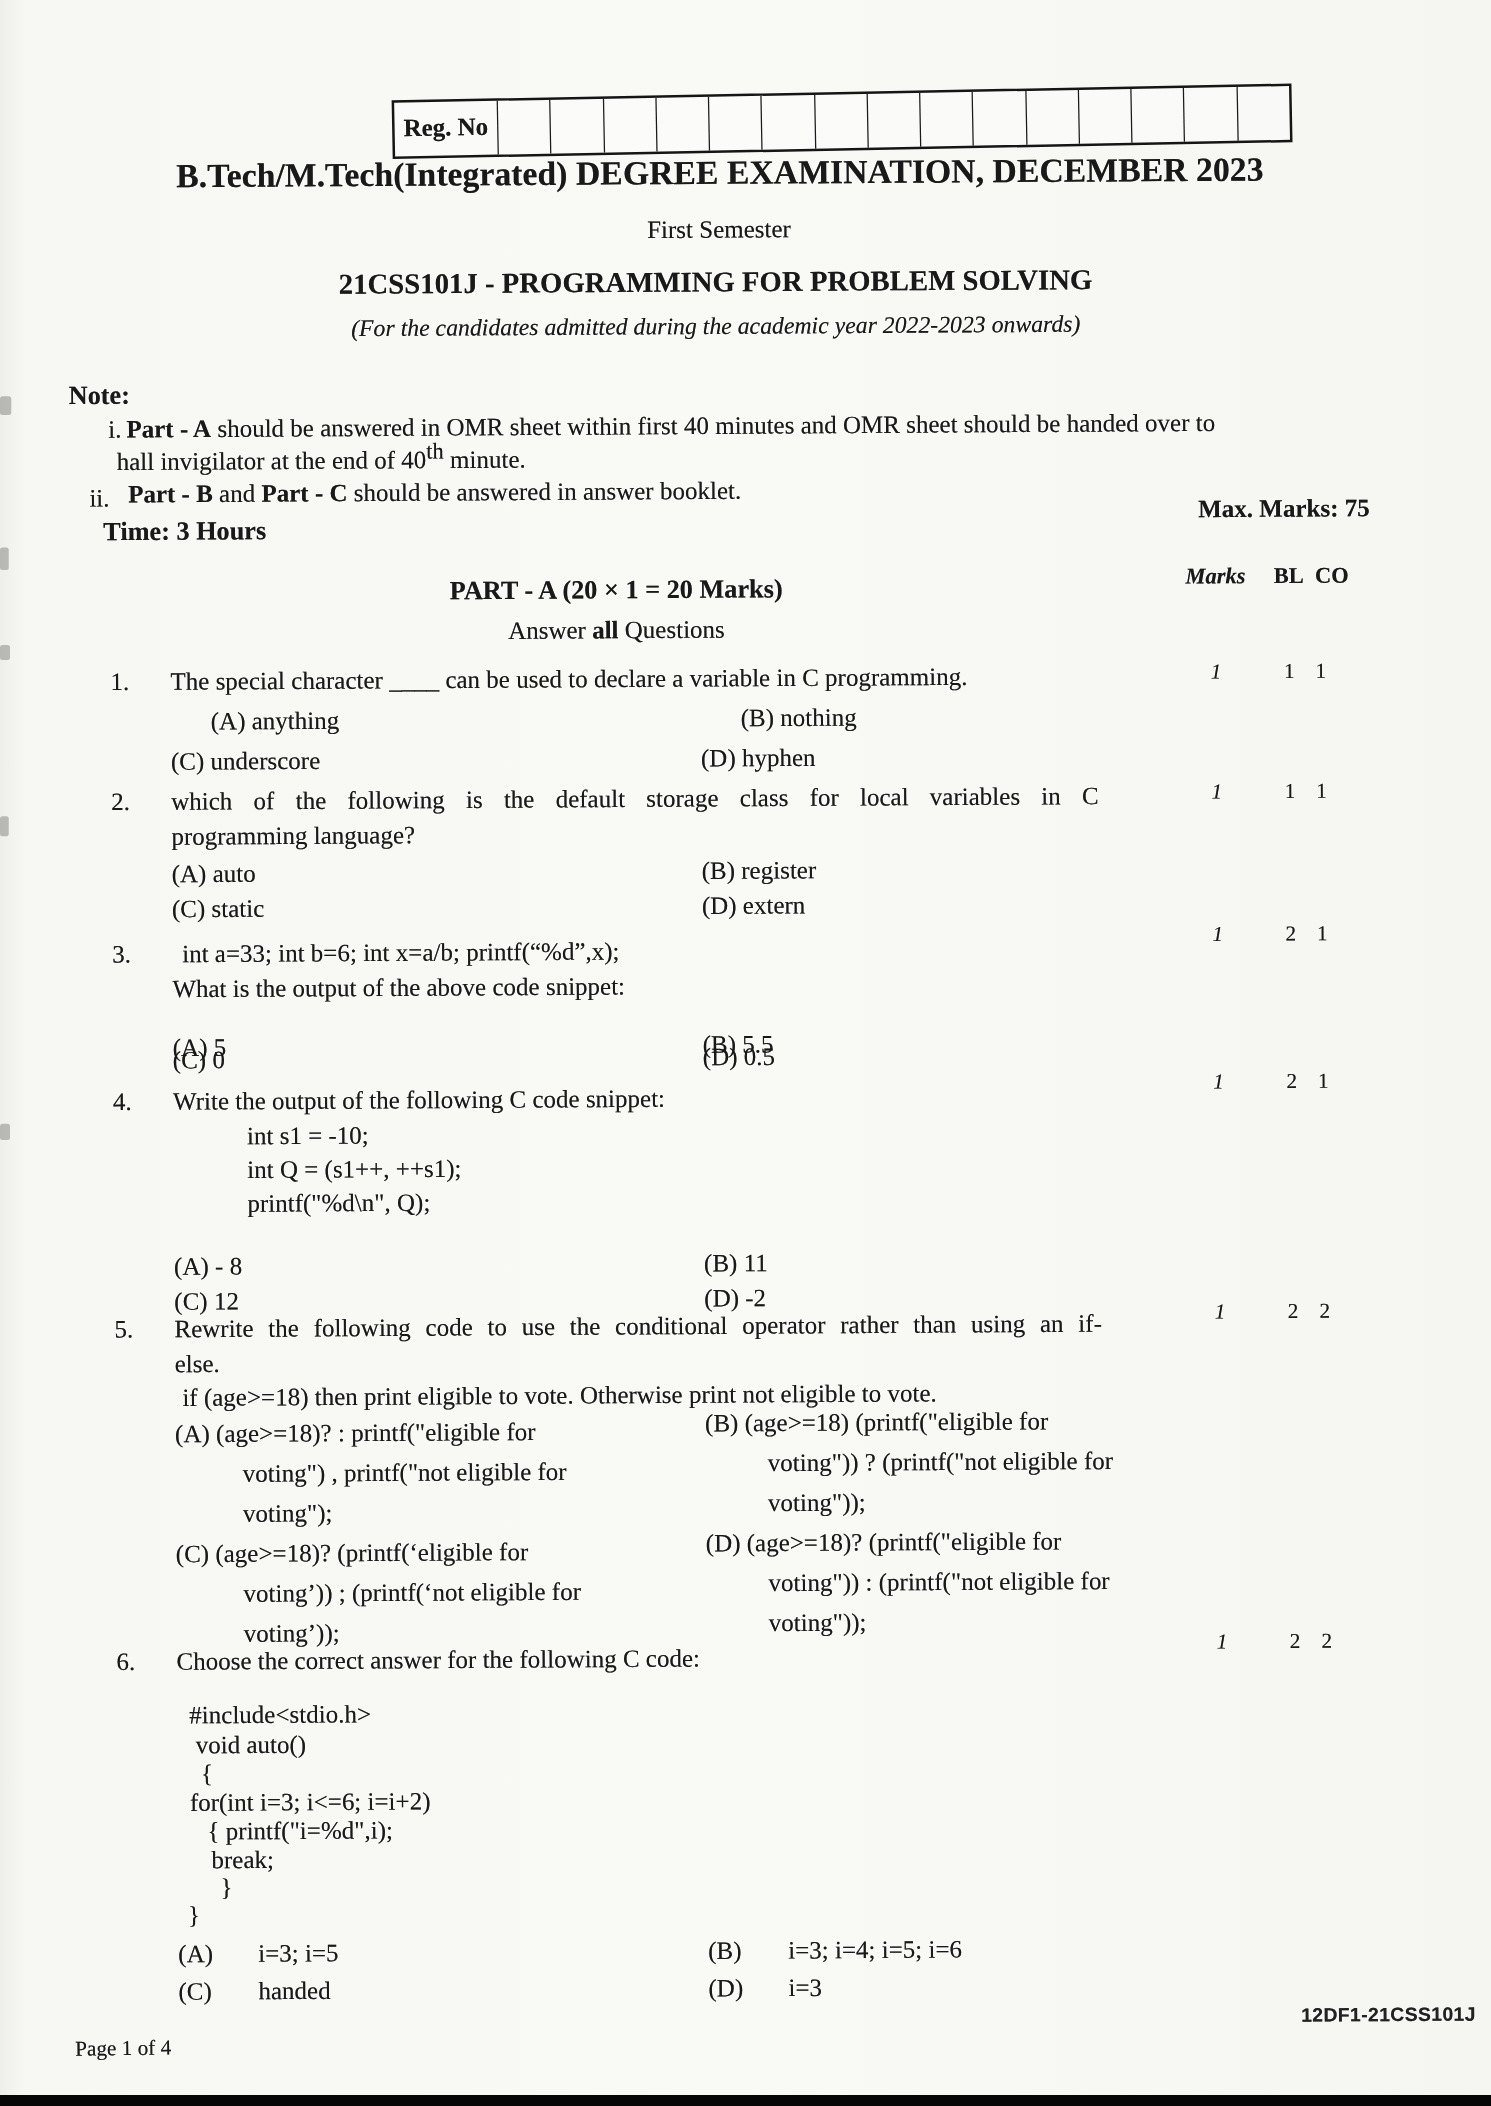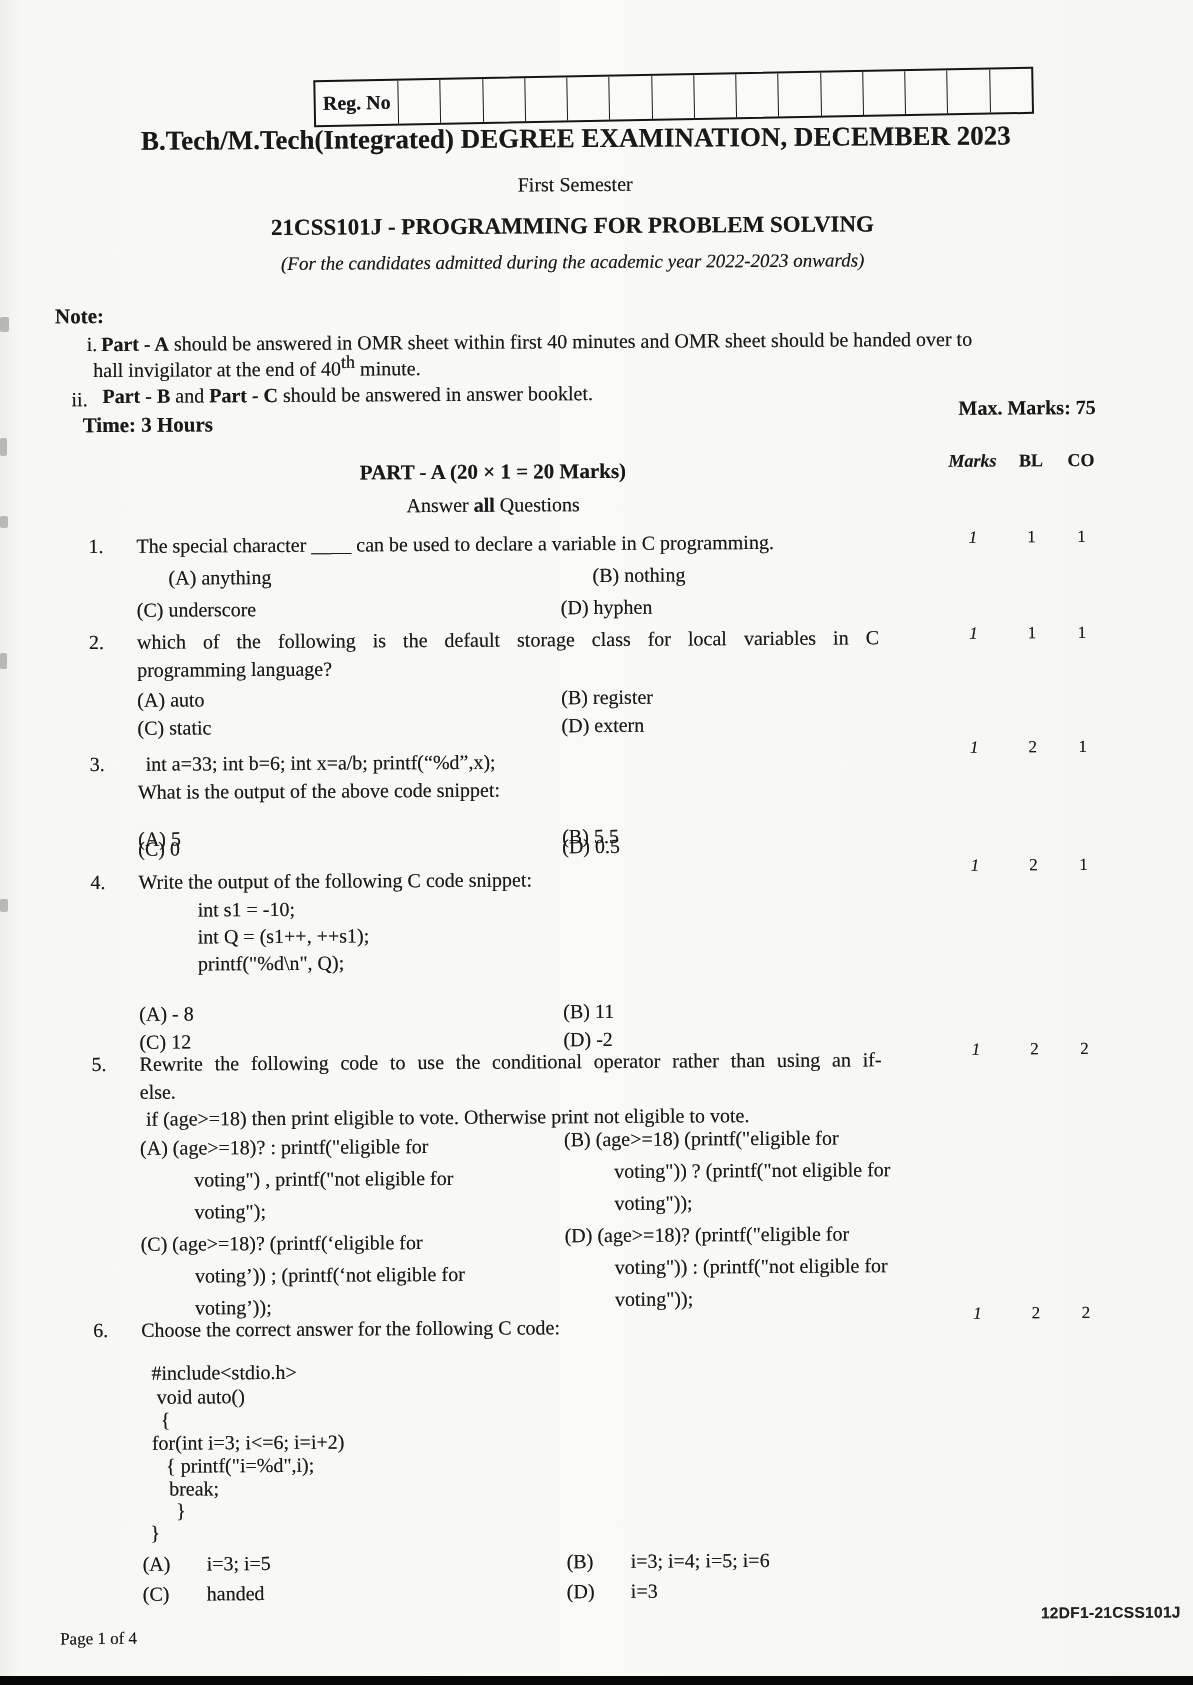--- a/index.html
+++ b/index.html
@@ -23,21 +23,21 @@
             background:rgba(255,255,255,0.35); }
   .reglabel { width:82px; display:flex; align-items:center; justify-content:center;
               font-weight:bold; font-size:20px; text-shadow:0 0 0.5px rgba(10,10,10,0.6); }
   .regcell { flex:1; border-left:1.7px solid #1a1a1a; }
 
   
   .mrow { position:absolute; left:937px; width:175px; display:flex; font-size:17px;
           text-shadow:0 0 0.4px rgba(10,10,10,0.5); }
   .mrow .mc1 { width:75px; text-align:center;font-style:italic; }
   .mrow .mc2 { width:42px; text-align:center; }
-  .mrow .mc3 { width:58px; text-align:center; }
+  .mrow .mc3 { width:58px; }
   .mhead { font-size:18px; font-weight:bold; }
 
   .qnum { position:absolute; width:26px; text-align:left; }
   .optB { position:absolute; left:424px; top:0; white-space:nowrap; }
   .q6l { display:inline-block; width:64px; }
 
   .cont { white-space:nowrap; }
 
   .footer-code { font-family:"Liberation Sans", sans-serif; font-weight:bold;
                  font-size:15.5px; letter-spacing:0.3px; color:#222; }

